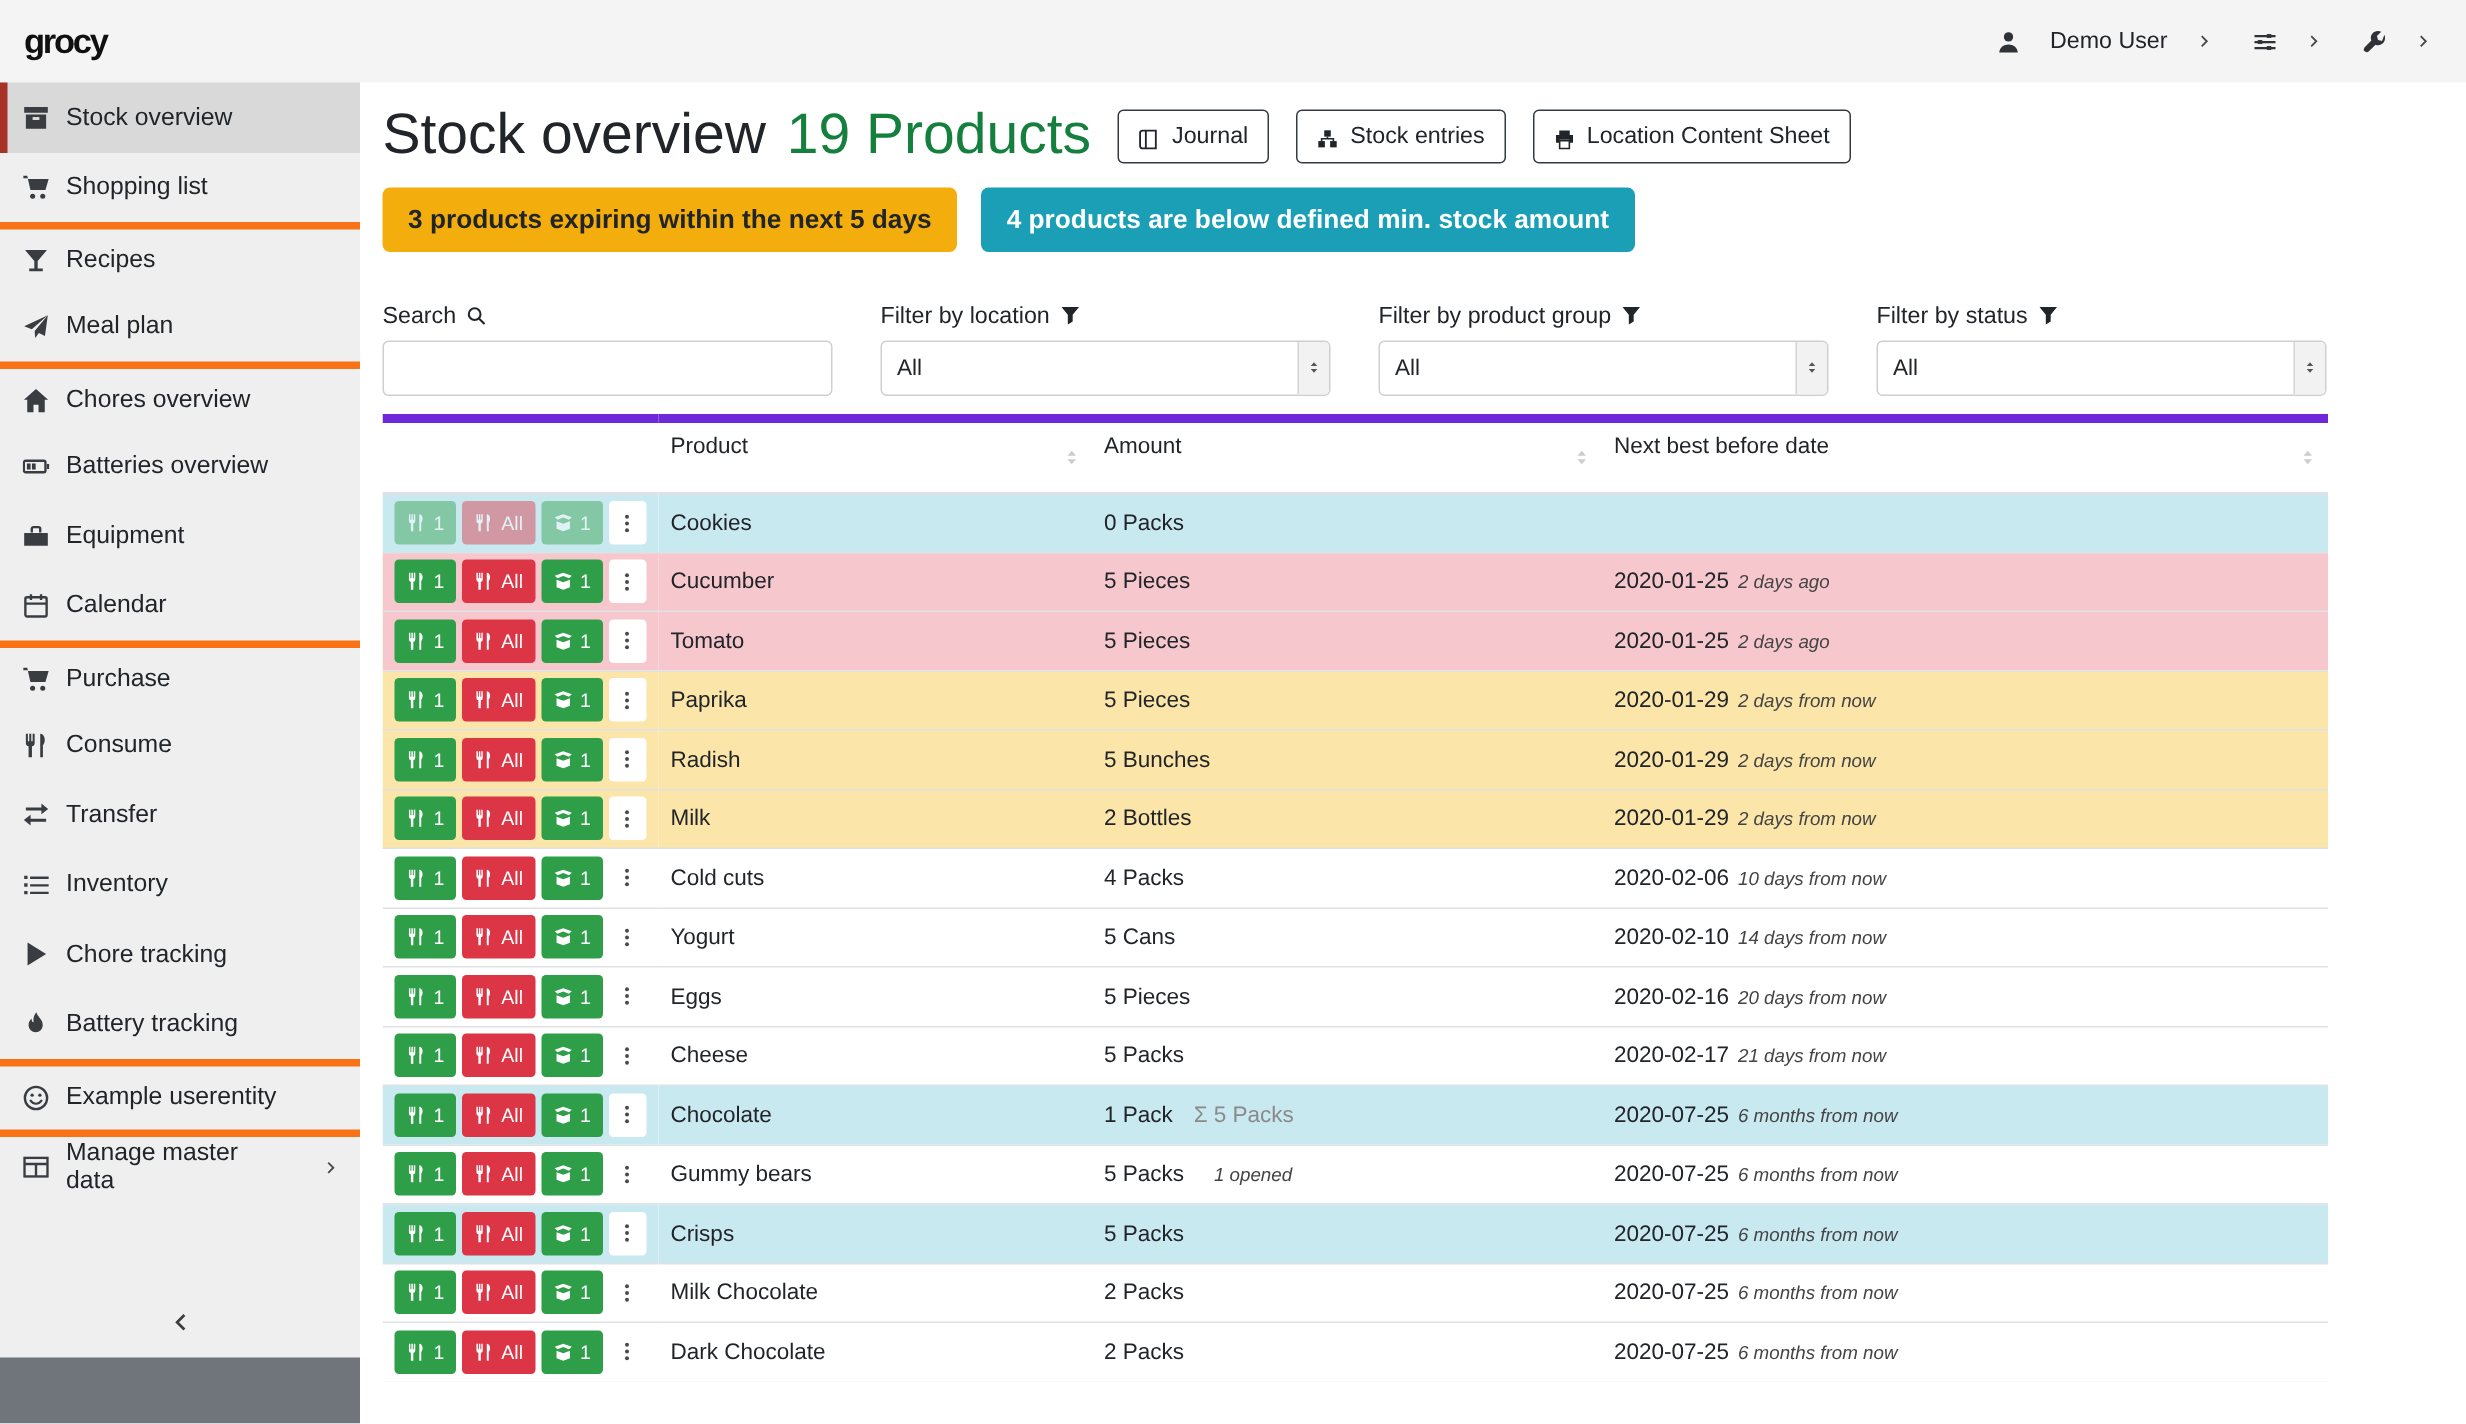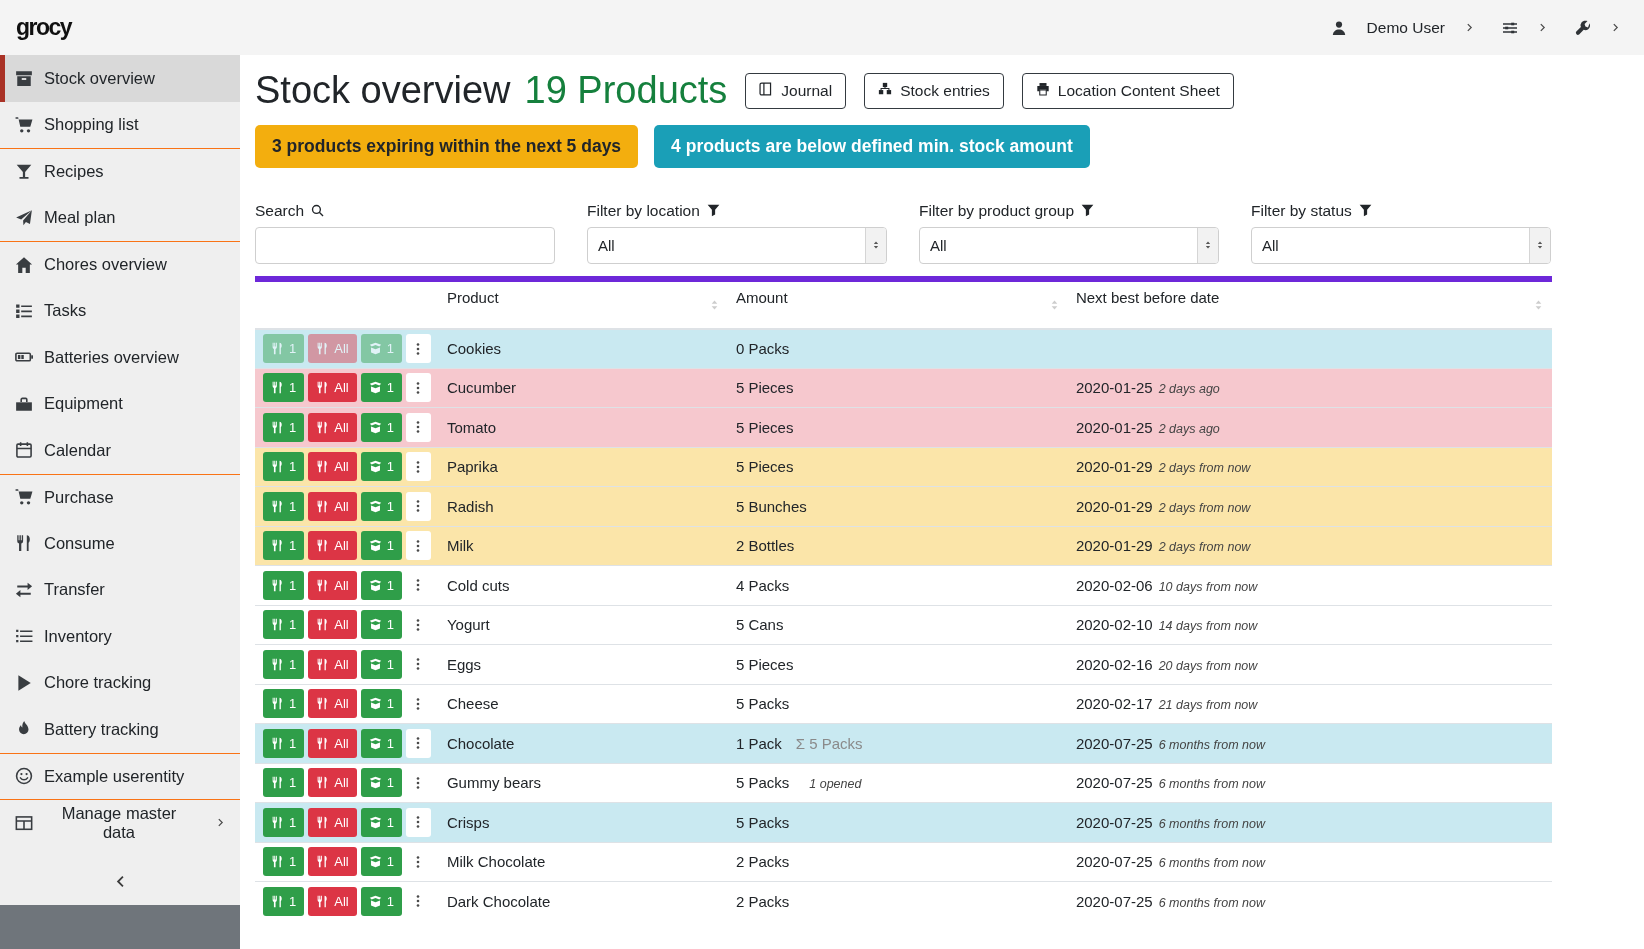--- a/index.html
+++ b/index.html
@@ -16,34 +16,34 @@
   .top-menu .lbl { font-size: 15.5px; }
   .top-menu .ic { width: 16px; height: 16px; color: #2f3337; }
   .chev { width: 9px; height: 9px; color: #4a4a4a; }
 
   
   .frame { display: flex; height: 894px; }
   .sidebar { width: 240px; background: #efefef; display: flex; flex-direction: column; flex-shrink: 0; }
   .side-item { display: flex; align-items: center; gap: 11px; padding: 0 15px; height: 46.5px; font-size: 16.5px; cursor: pointer; flex-shrink: 0; }
   .side-item .sic { width: 18px; height: 18px; color: #393d41; }
   .side-item.active { background: #d9d9d9; border-left: 5px solid #a93226; padding-left: 10px; }
-  .side-item.sep { border-top: 1px solid #f97316; text-align: center; }
+  .side-item.sep { border-top: 5px solid #f97316; }
   .grow { flex: 1; }
   .side-footer { margin-top: auto; }
   .collapse-row { height: 48px; display: flex; align-items: center; justify-content: center; cursor: pointer; }
   .collapse-row .chev { width: 13px; height: 13px; color: #3c3c3c; }
   .side-dark { height: 44px; background: #6f757b; }
 
   
   .main { flex: 1; background: #fff; padding: 14px 0 0 15px; overflow: hidden; }
   .container { width: 1297px; }
   .title-row { display: flex; align-items: center; gap: 14px; }
   h1 { font-size: 38px; font-weight: 400; line-height: 1.15; white-space: nowrap; }
   .subtitle { font-size: 38px; font-weight: 300; color: #15803d; white-space: nowrap; }
-  .tbtn { display: inline-flex; align-items: flex-start; gap: 8px; border: 1px solid #343a40; border-radius: 4px; background: #fff; padding: 8px 13px; font-size: 15.5px; cursor: pointer; margin-left: 4px; white-space: nowrap; font-family: inherit; color: #212529; }
+  .tbtn { display: inline-flex; align-items: flex-end; gap: 8px; border: 1px solid #343a40; border-radius: 4px; background: #fff; padding: 8px 13px; font-size: 15.5px; cursor: pointer; margin-left: 4px; white-space: nowrap; font-family: inherit; color: #212529; }
   .tbtn .ic { width: 14px; height: 14px; }
   .alert-row { display: flex; gap: 16px; margin-top: 12px; text-align: right; }
   .badge { border-radius: 5px; padding: 11px 17px; font-weight: bold; font-size: 17.5px; cursor: pointer; white-space: nowrap; }
   .badge.warn { background: #f3ae0e; color: #212529; }
   .badge.dang { background: #d9534f; color: #fff; }
   .badge.info { background: #1a9fb7; color: #fff; }
 
   
   .filters { display: flex; margin-top: 34px; }
   .fcol { width: 332px; flex-shrink: 0; }
@@ -260,26 +260,20 @@
       <svg class="sic">
           <use href="#i-plane"></use>
         </svg>
       <span>Meal plan</span>
     </div>
     <div class="side-item sep">
       <svg class="sic">
           <use href="#i-home"></use>
         </svg>
       <span>Chores overview</span>
-    </div>
-    <div class="side-item">
-      <svg class="sic">
-          <use href="#i-tasks"></use>
-        </svg>
-      <span>Tasks</span>
     </div>
     <div class="side-item">
       <svg class="sic">
           <use href="#i-battery"></use>
         </svg>
       <span>Batteries overview</span>
     </div>
     <div class="side-item">
       <svg class="sic">
           <use href="#i-toolbox"></use>

